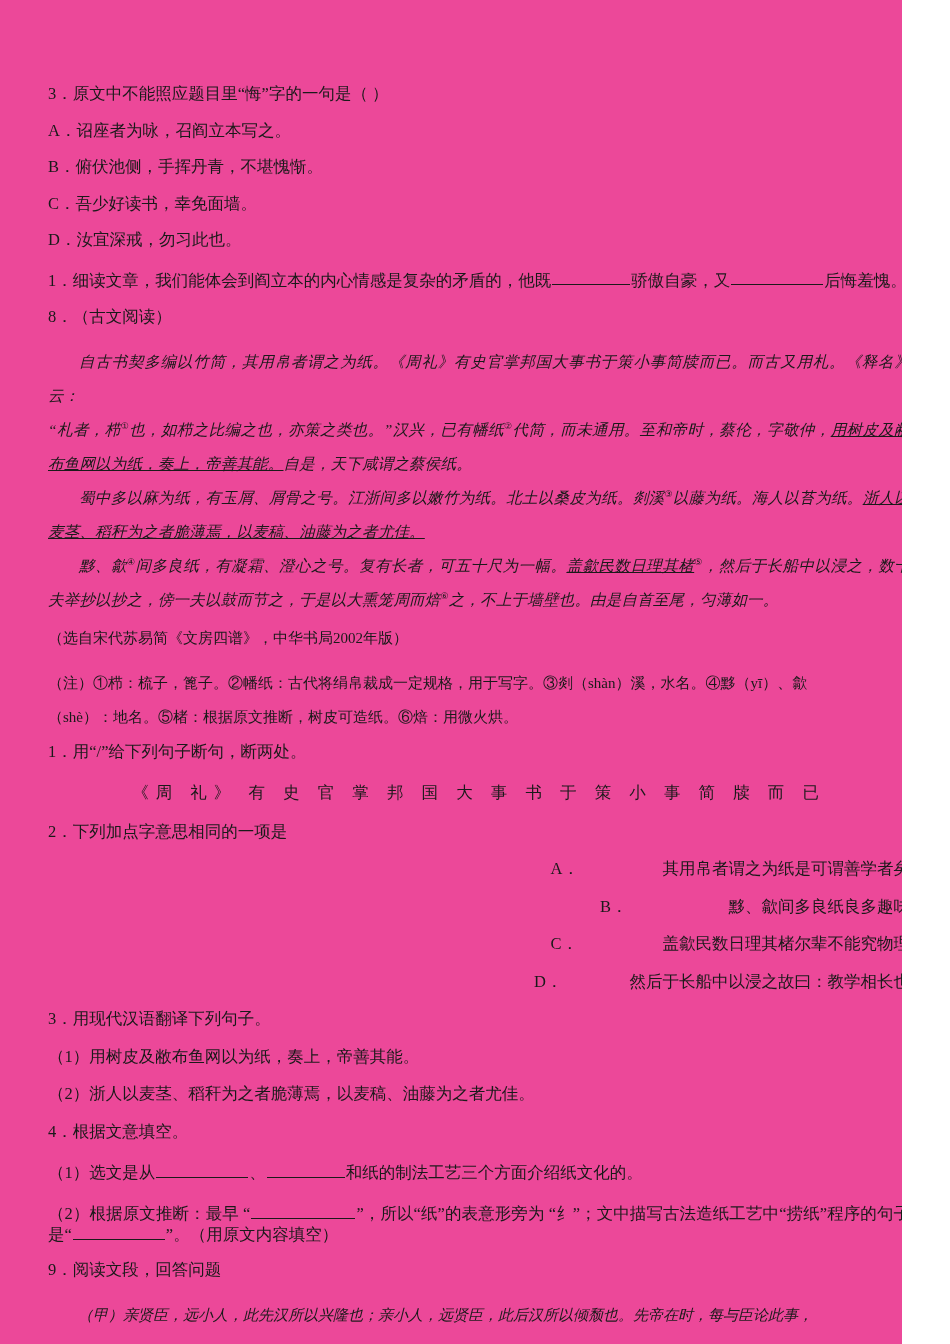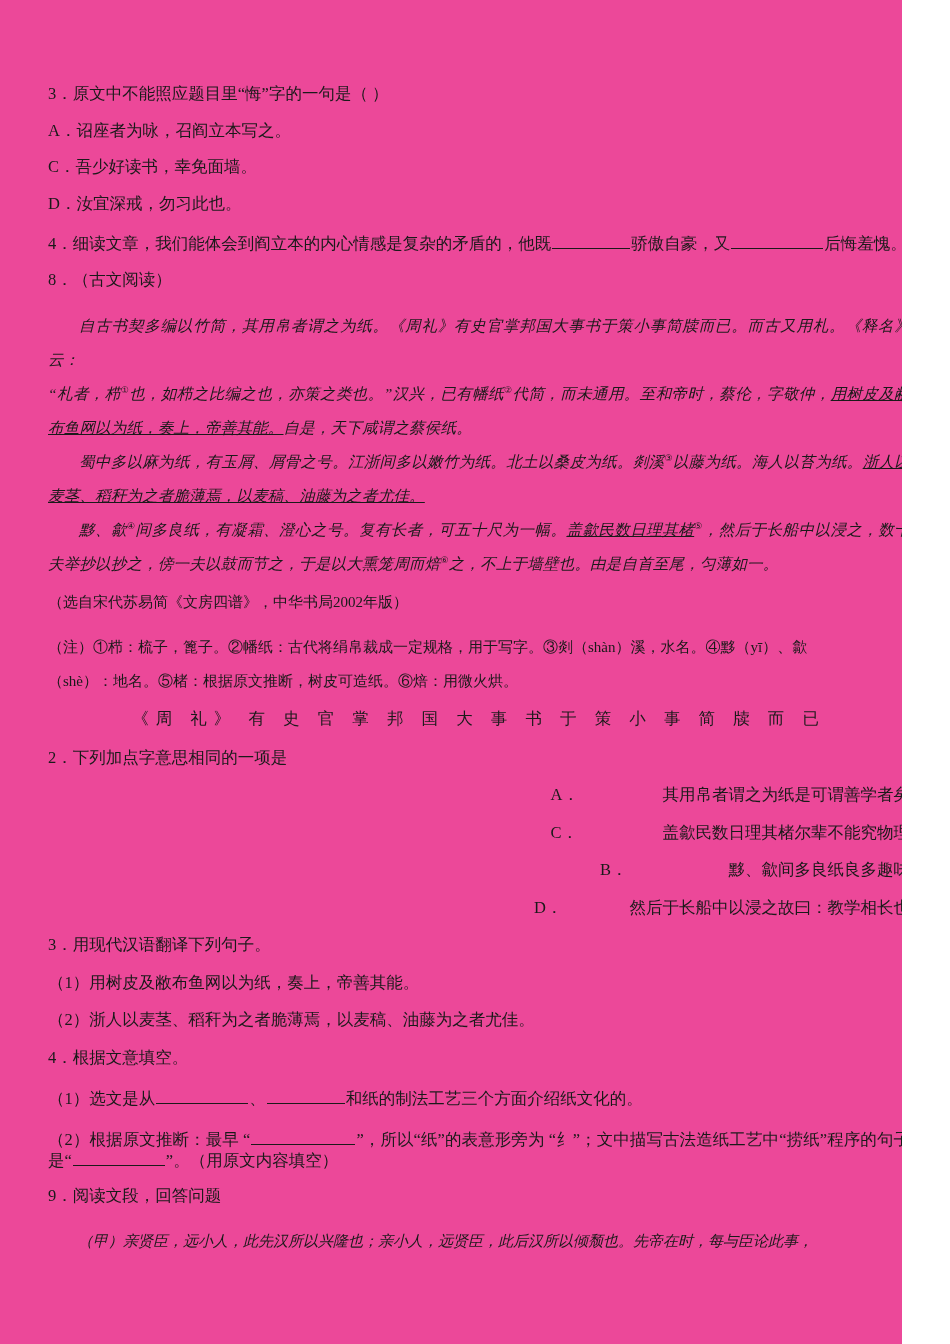--- a/index.html
+++ b/index.html
@@ -138,28 +138,31 @@
 
 <div class="page">
   <div class="sheet">
 
     <div class="q-line">3．原文中不能照应题目里“悔”字的一句是（        ）</div>
 
     <div class="opt-line">
       <span class="lead">A．</span><span>诏座者为咏，召阎立本写之。</span>
     </div>
     <div class="opt-line">
+      <span class="lead">B．</span><span>俯伏池侧，手挥丹青，不堪愧惭。</span>
+    </div>
+    <div class="opt-line">
       <span class="lead">C．</span><span>吾少好读书，幸免面墙。</span>
     </div>
     <div class="opt-line">
       <span class="lead">D．</span><span>汝宜深戒，勿习此也。</span>
     </div>
 
     <div class="q-line">
-      <span>4．细读文章，我们能体会到阎立本的内心情感是复杂的矛盾的，他既</span><span class="blank b-md"></span><span>骄傲自豪，又</span><span class="blank b-lg"></span><span>后悔羞愧。</span>
+      <span>1．细读文章，我们能体会到阎立本的内心情感是复杂的矛盾的，他既</span><span class="blank b-md"></span><span>骄傲自豪，又</span><span class="blank b-lg"></span><span>后悔羞愧。</span>
     </div>
 
     <div class="q-line">8．（古文阅读）</div>
 
     <div class="passage">
       <p><span>自古书契多编以竹简，其用帛者谓之为纸。《周礼》有史官掌邦国大事书于策小事简牍而已。而古又用札。《释名》云：</span></p>
       <p style="text-indent:0;">“札者，栉<sup>①</sup>也，如栉之比编之也，亦策之类也。”汉兴，已有幡纸<sup>②</sup>代简，而未通用。至和帝时，蔡伦，字敬仲，<span class="u">用树皮及敝布鱼网以为纸，奏上，帝善其能。</span>自是，天下咸谓之蔡侯纸。</p>
       <p>蜀中多以麻为纸，有玉屑、屑骨之号。江浙间多以嫩竹为纸。北土以桑皮为纸。剡溪<sup>③</sup>以藤为纸。海人以苔为纸。<span class="u">浙人以麦茎、稻秆为之者脆薄焉，以麦稿、油藤为之者尤佳。</span></p>
       <p>黟、歙<sup>④</sup>间多良纸，有凝霜、澄心之号。复有长者，可五十尺为一幅。<span class="u">盖歙民数日理其楮</span><sup>⑤</sup>，然后于长船中以浸之，数十夫举抄以抄之，傍一夫以鼓而节之，于是以大熏笼周而焙<sup>⑥</sup>之，不上于墙壁也。由是自首至尾，匀薄如一。</p>
     </div>
@@ -168,32 +171,33 @@
 
     <div class="src-line">（选自宋代苏易简《文房四谱》，中华书局2002年版）</div>
 
     <div class="note-block">
       <span>（注）①栉：梳子，篦子。②幡纸：古代将绢帛裁成一定规格，用于写字。③剡（shàn）溪，水名。④黟（yī）、歙</span><br>
       <span>（shè）：地名。⑤楮：根据原文推断，树皮可造纸。⑥焙：用微火烘。</span>
     </div>
 
     <div class="gap-sm"></div>
 
+    <div class="sub-line">1．用“/”给下列句子断句，断两处。</div>
     <div class="spaced">《周 礼》 有 史 官 掌 邦 国 大 事 书 于 策 小 事 简 牍 而 已</div>
 
     <div class="sub-line">2．下列加点字意思相同的一项是</div>
 
     <div class="cmp-line">
       <span class="lead">A．</span><span class="c1">其用帛者谓之为纸</span><span class="c2">是可谓善学者矣</span>
     </div>
     <div class="cmp-line">
+      <span class="lead">B．</span><span class="c1">黟、歙间多良纸</span><span class="c2">良多趣味</span>
+    </div>
+    <div class="cmp-line">
       <span class="lead">C．</span><span class="c1">盖歙民数日理其楮</span><span class="c2">尔辈不能究物理</span>
-    </div>
-    <div class="cmp-line">
-      <span class="lead">B．</span><span class="c1">黟、歙间多良纸</span><span class="c2">良多趣味</span>
     </div>
     <div class="cmp-line">
       <span class="lead">D．</span><span class="c1">然后于长船中以浸之</span><span class="c2">故曰：教学相长也</span>
     </div>
 
     <div class="sub-line">3．用现代汉语翻译下列句子。</div>
     <div class="sub-line">（1）用树皮及敝布鱼网以为纸，奏上，帝善其能。</div>
     <div class="sub-line">（2）浙人以麦茎、稻秆为之者脆薄焉，以麦稿、油藤为之者尤佳。</div>
 
     <div class="sub-line">4．根据文意填空。</div>

